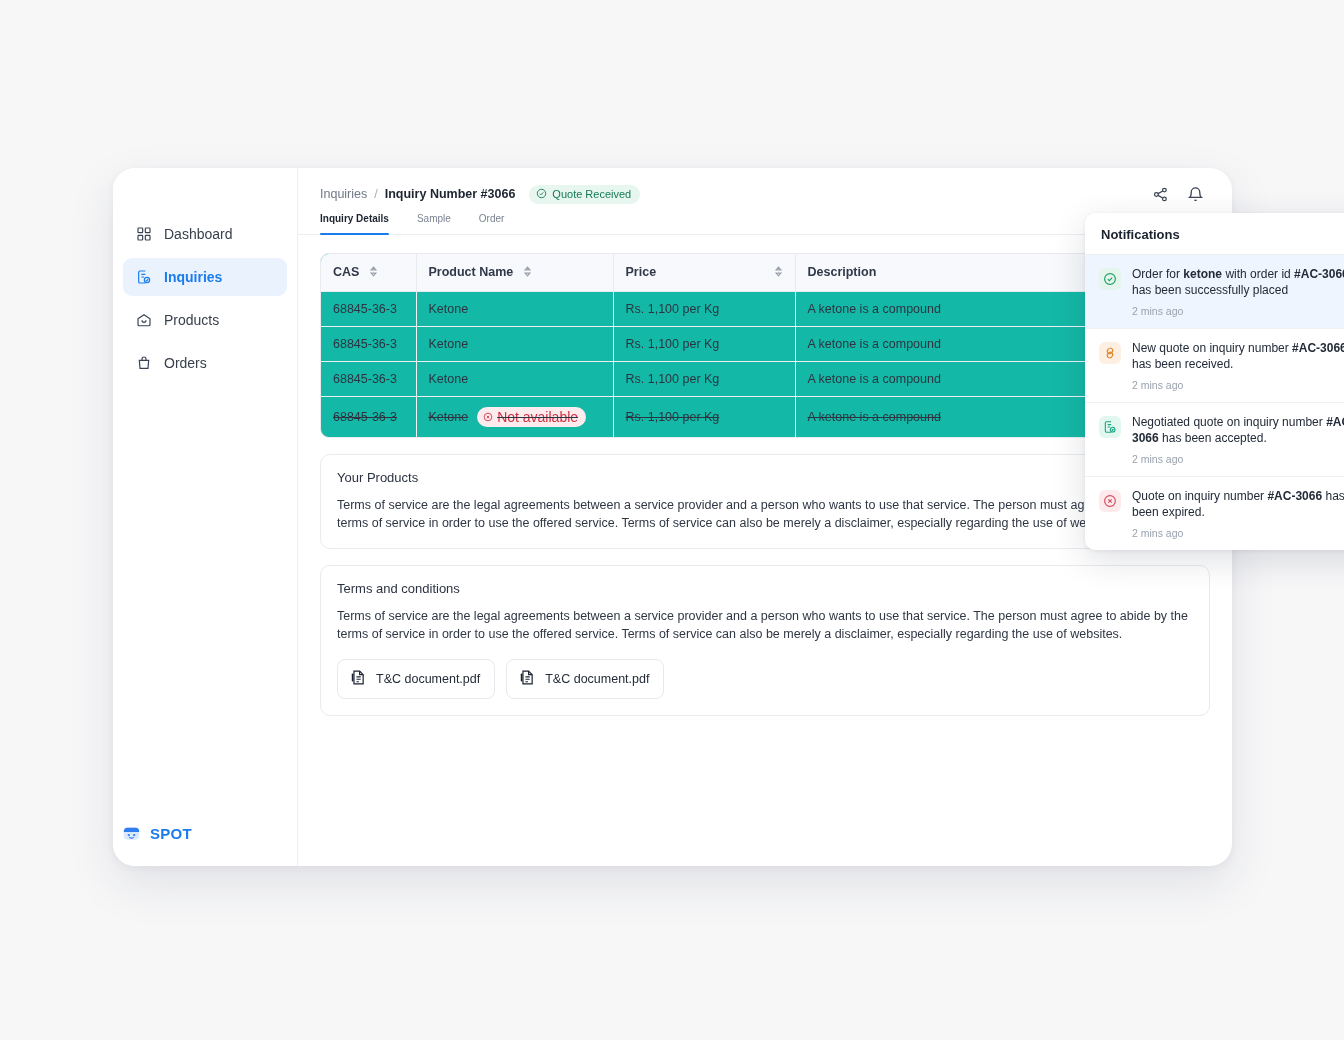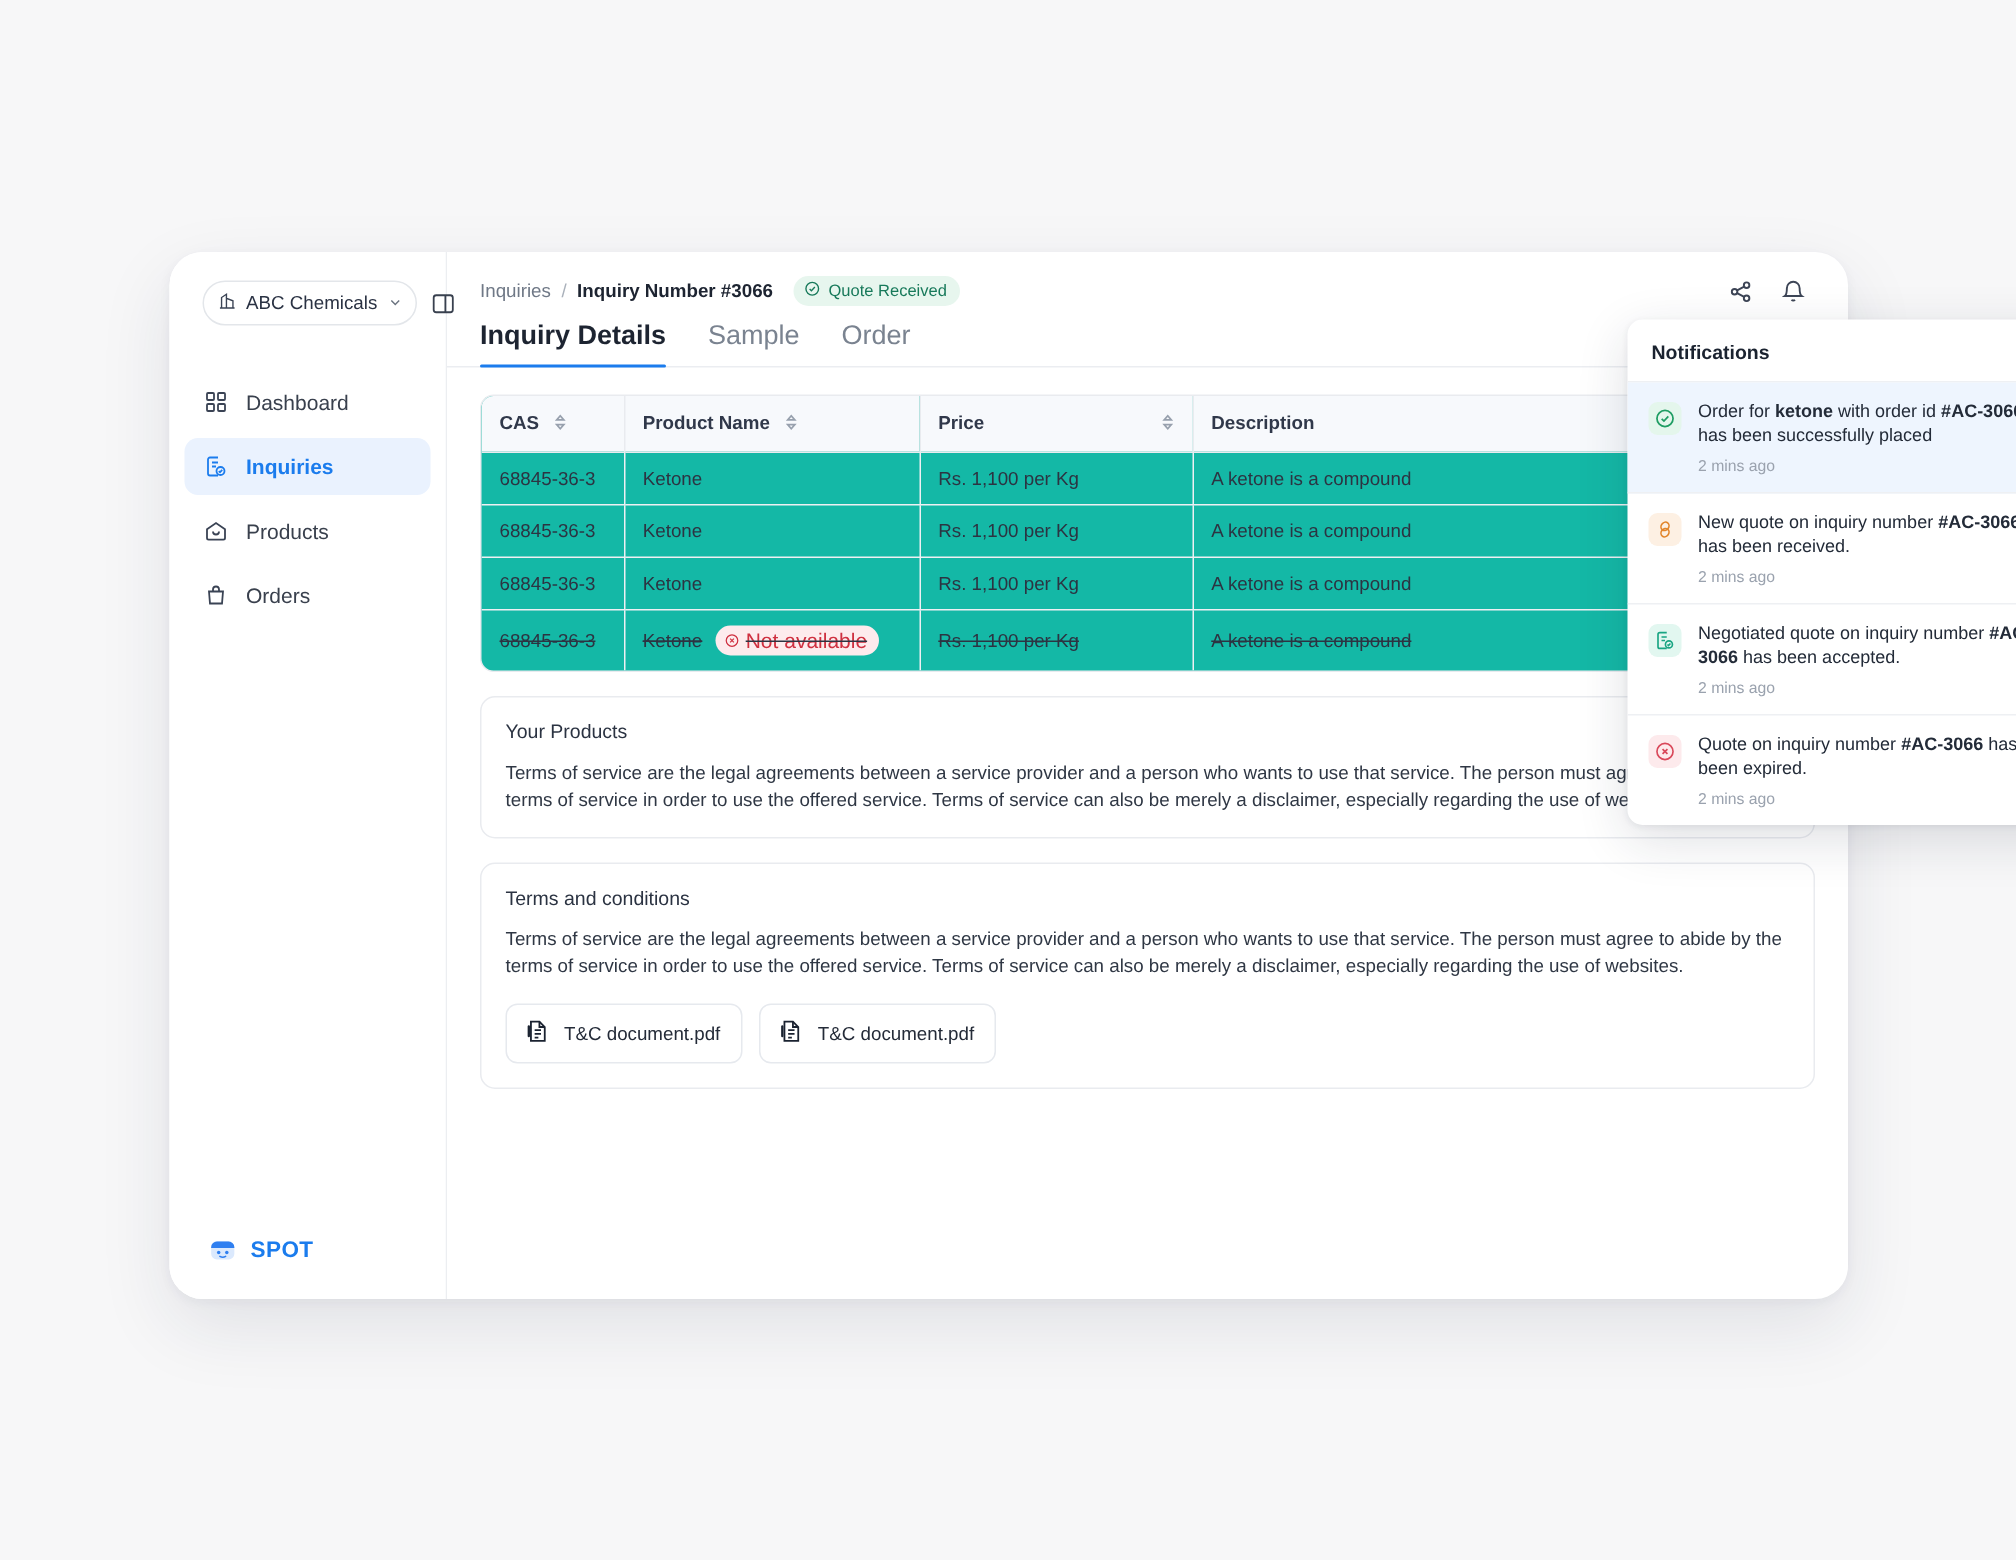--- a/index.html
+++ b/index.html
@@ -54,21 +54,21 @@
     display: flex; align-items: center; gap: 12px;
     height: 38px; padding: 0 12px;
     border-radius: 9px;
     font-size: 14px; color: #39404d;
     cursor: pointer; margin-bottom: 5px;
   }
   .nav-item.active { background: #eaf2fe; color: #1b7ced; font-weight: 600; }
   .nav-item .nic { width: 17px; height: 17px; display:flex; align-items:center; justify-content:center; flex:0 0 17px; }
 
   .brand {
-    position: absolute; left: 26px; bottom: 24px;
+    position: absolute; left: 9px; bottom: 24px;
     display: flex; align-items: center; gap: 9px;
     color: #1b7ced; font-size: 15px; font-weight: 600;
     letter-spacing: .3px; cursor: pointer;
   }
   .brand-mark { width: 19px; height: 17px; }
 
   
   .main { flex: 1; position: relative; min-width: 0; }
   .topbar {
     height: 32px; display: flex; align-items: center;
@@ -88,21 +88,21 @@
   .top-icons { display:flex; align-items:center; gap: 18px; padding-right: 4px; }
   .top-icons .ic { cursor:pointer; display:flex; }
 
   .tabs {
     display:flex; align-items:flex-end; gap: 28px;
     padding: 0 22px;
     border-bottom: 1px solid #ebedf1;
     margin-top: 13px;
   }
   .tab {
-    font-size: 18px; color: #7a8390; padding-bottom: 10px;
+    font-size: 10px; color: #7a8390; padding-bottom: 10px;
     cursor: pointer; position: relative; white-space: nowrap;
   }
   .tab.active { color: #1d2431; font-weight: 600; }
   .tab.active::after {
     content:''; position:absolute; left:0; right:0; bottom:-1px;
     height: 2.5px; background: #1b7ced; border-radius: 2px;
   }
 
   .content { padding: 18px 22px 0 22px; }
 
@@ -197,42 +197,20 @@
   .notif-text b { font-weight: 700; }
   .notif-time { font-size: 10.5px; color: #9aa2ae; margin-top: 6px; }
 </style>
 </head>
 <body>
 
 <div class="page">
   <div class="app-window">
 
     <aside class="sidebar">
-      <div class="sidebar-top">
-        <div class="org-select">
-          <span>
-            <svg width="13" height="13" viewBox="0 0 24 24" fill="none" stroke="#3a4354" stroke-width="1.7">
-              <path d="M3 21h18M5 21V8l6-4v17M11 21V9l8 3v9"></path>
-                <path d="M8 11h0M8 14h0M15 14h0M15 17h0"></path>
-            </svg>
-          </span>
-          <span>ABC Chemicals</span>
-          <span class="chev">
-            <svg width="9" height="9" viewBox="0 0 24 24" fill="none" stroke="#6b7480" stroke-width="2.6">
-                <path d="M5 9l7 7 7-7"></path>
-              </svg>
-          </span>
-        </div>
-        <div class="panel-toggle">
-          <svg width="17" height="17" viewBox="0 0 24 24" fill="none" stroke="#39414f" stroke-width="1.7">
-            <rect x="3" y="4" width="18" height="16" rx="2.4"></rect>
-              <path d="M14 4v16"></path>
-          </svg>
-        </div>
-      </div>
 
       <nav class="nav">
         <div class="nav-item">
           <span class="nic">
             <svg width="16" height="16" viewBox="0 0 24 24" fill="none" stroke="#3a4354" stroke-width="1.8">
               <rect x="3" y="3" width="7" height="7" rx="1"></rect>
                 <rect x="14" y="3" width="7" height="7" rx="1"></rect>
               <rect x="3" y="14" width="7" height="7" rx="1"></rect>
                 <rect x="14" y="14" width="7" height="7" rx="1"></rect>
             </svg>

